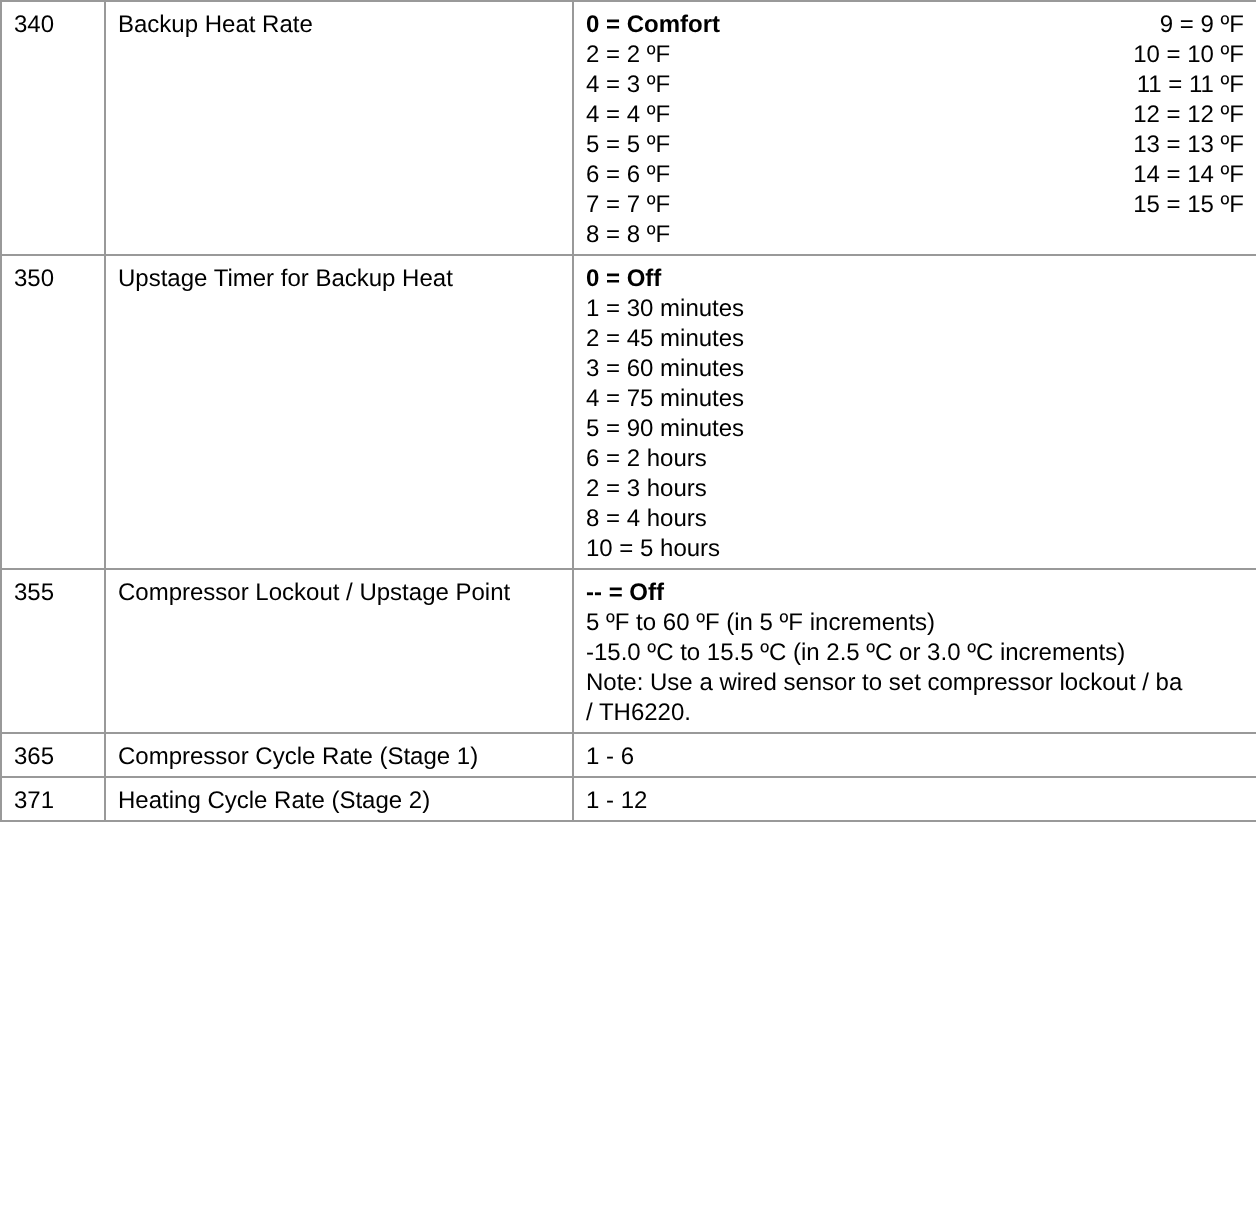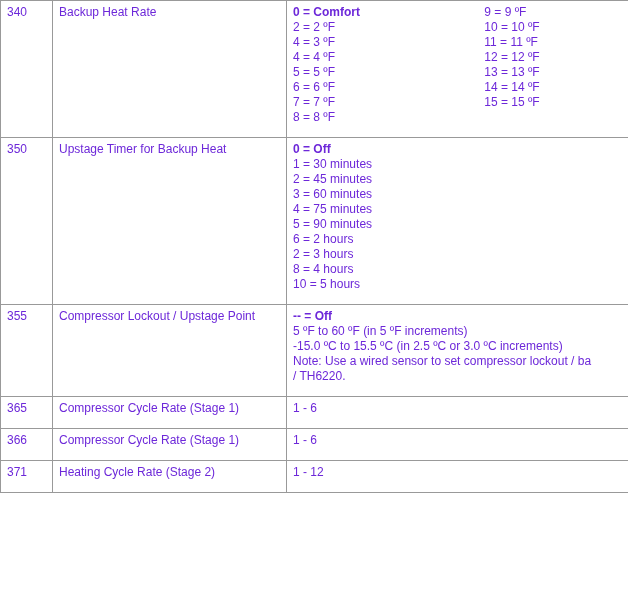--- a/index.html
+++ b/index.html
@@ -15,36 +15,36 @@
     background: #fff;
   }
   table {
     border-collapse: collapse;
     width: 628px;
     table-layout: fixed;
   }
   td {
     border: 1px solid #999;
     vertical-align: top;
-    padding: 4px 6px 12px 6px;
+    padding: 4px 6px 2px 6px;
     font-size: 12px;
     line-height: 1.25;
-    color: #6d28d9;
+    color: #000000;
   }
   col.c-id   { width: 52px; }
   col.c-name { width: 234px; }
   col.c-val  { width: 342px; }
   .bold { font-weight: 700; }
   .italic { }
   .two-col {
     display: flex;
     gap: 16px;
   }
   .two-col .col-l { width: 56%; }
-  .two-col .col-r { width: 44%; }
+  .two-col .col-r { width: 44%; text-align: right; }
   .line { white-space: nowrap; }
 </style>
 </head>
 <body>
 
 <table>
   <colgroup>
     <col class="c-id">
       <col class="c-name">
       <col class="c-val">
@@ -108,25 +108,20 @@
       </td>
     </tr>
 
 
     <tr>
       <td>365</td>
       <td>Compressor Cycle Rate (Stage 1)</td>
       <td><span>1 - 6</span></td>
     </tr>
 
-    <tr>
-      <td>366</td>
-      <td>Compressor Cycle Rate (Stage 1)</td>
-      <td><span>1 - 6</span></td>
-    </tr>
 
 
     <tr>
       <td>371</td>
       <td>Heating Cycle Rate (Stage 2)</td>
       <td><span>1 - 12</span></td>
     </tr>
 
   </tbody>
 </table>

